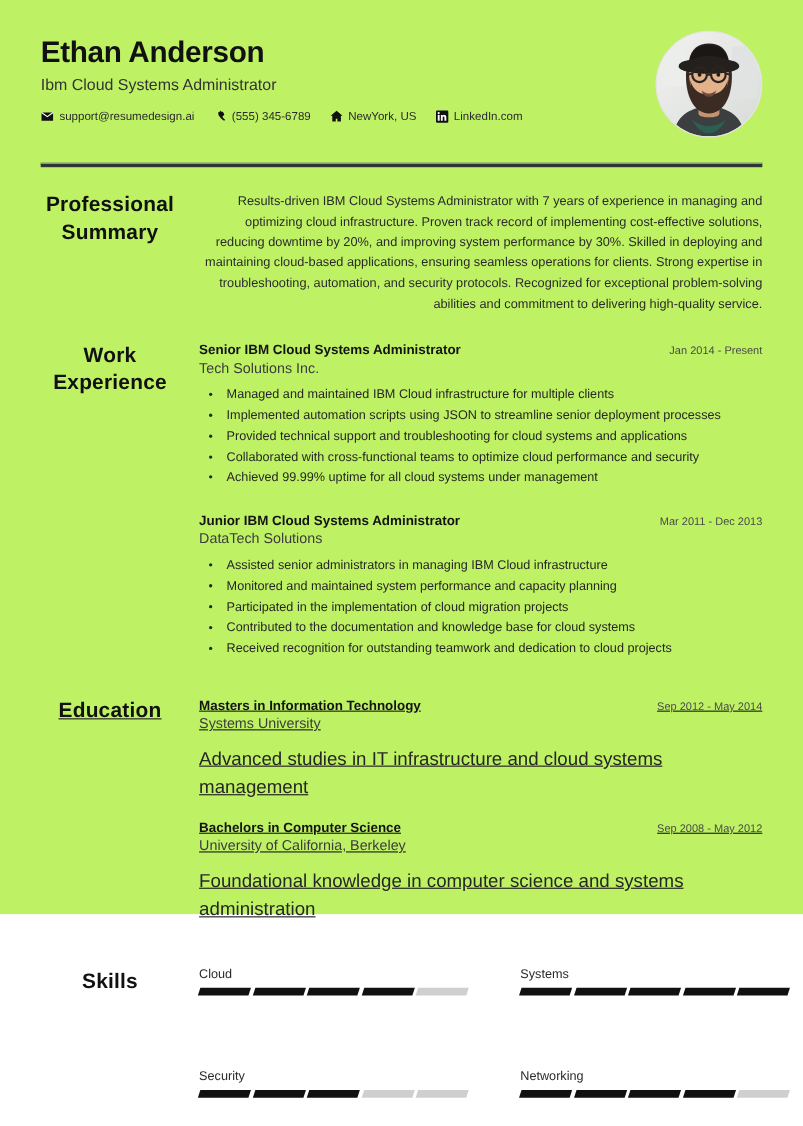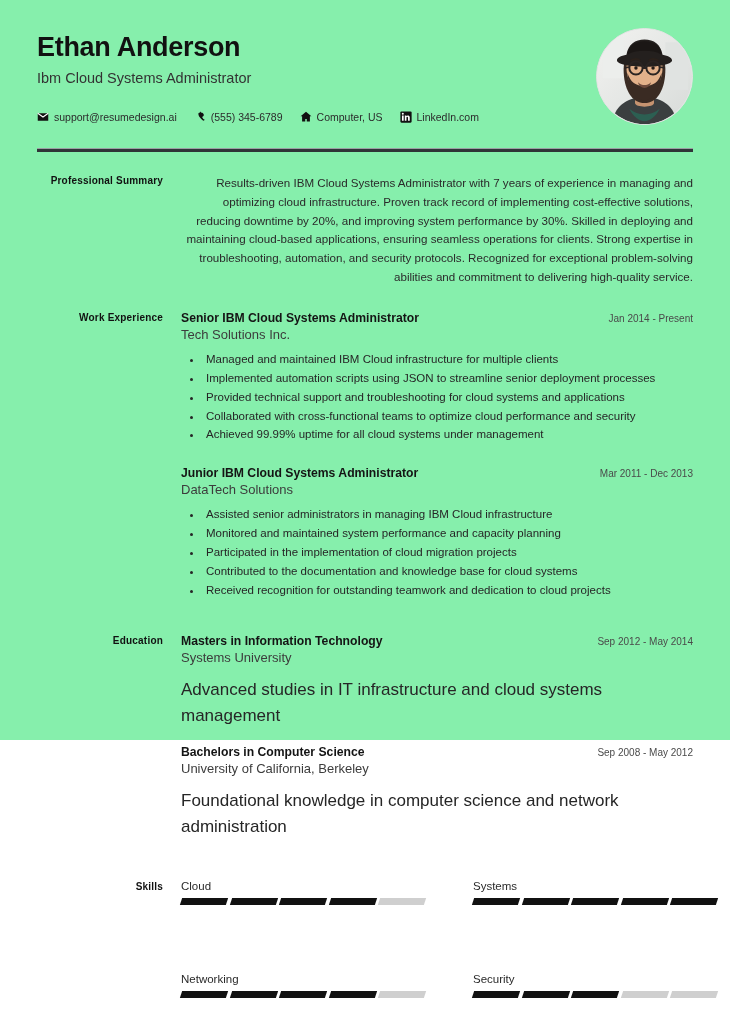--- a/index.html
+++ b/index.html
@@ -7,22 +7,22 @@
     width: 730px;
     height: 1024px;
     background: #ffffff;
     font-family: "Liberation Sans", sans-serif;
     color: #1a1a1a;
     overflow: hidden;
   }
   .page {
     position: relative;
     width: 730px;
-    height: 740px;
-    background: #86efac;
+    height: 831px;
+    background: #bef264;
     padding: 0;
   }
 
   
   .header {
     position: relative;
     padding: 32px 37px 0 37px;
     height: 140px;
   }
   .name {
@@ -35,21 +35,21 @@
   .job-title {
     font-size: 14.5px;
     color: #333333;
     margin-top: 7px;
     font-weight: 400;
   }
   .contact-row {
     display: flex;
     align-items: center;
     gap: 17px;
-    margin-top: 25px;
+    margin-top: 14px;
     font-size: 10.5px;
     color: #2b2b2b;
   }
   .contact-item {
     display: flex;
     align-items: center;
     gap: 5px;
     white-space: nowrap;
   }
   .contact-item .ico {
@@ -84,23 +84,23 @@
 
   
   .section {
     display: flex;
     padding: 0 37px;
     margin-top: 22px;
   }
   .sec-label {
     width: 144px;
     flex: 0 0 144px;
-    text-align: right;
+    text-align: center;
     padding-right: 18px;
-    font-size: 10px;
+    font-size: 19px;
     font-weight: bold;
     color: #111;
     line-height: 1.32;
     letter-spacing: 0.2px;
   }
   .sec-body {
     flex: 1 1 auto;
     min-width: 0;
   }
 
@@ -247,21 +247,21 @@
         </span>
         <span>(555) 345-6789</span>
       </div>
 
       <div class="contact-item">
         <span class="ico">
           <svg viewBox="0 0 16 16" width="12" height="12" fill="#111">
               <path d="M8 1L0.8 7h2V14h4.2v-3.4h2V14H13.2V7h2z"></path>
             </svg>
         </span>
-        <span>Computer, US</span>
+        <span>NewYork, US</span>
       </div>
 
       <div class="contact-item">
         <span class="ico">
           <svg viewBox="0 0 16 16" width="12" height="12">
               <rect x="0.5" y="0.5" width="15" height="15" rx="1.5" fill="#111"></rect>
               <rect x="2.6" y="6" width="2.3" height="7" fill="#fff"></rect>
               <circle cx="3.75" cy="3.7" r="1.35" fill="#fff"></circle>
               <path d="M6.4 6h2.2v1a2.4 2.4 0 0 1 4.4 1.4V13h-2.3V9.1c0-.8-.4-1.3-1.1-1.3s-1 .5-1 1.3V13H6.4z" fill="#fff"></path>
             </svg>
@@ -356,40 +356,40 @@
           <li>Monitored and maintained system performance and capacity planning</li>
           <li>Participated in the implementation of cloud migration projects</li>
           <li>Contributed to the documentation and knowledge base for cloud systems</li>
           <li>Received recognition for outstanding teamwork and dedication to cloud projects</li>
         </ul>
       </div>
 
     </div>
   </div>
 
-  <div class="section" style="margin-top:30px;">
+  <div class="section" style="margin-top:30px;text-decoration:underline;">
     <div class="sec-label">Education</div>
     <div class="sec-body">
 
       <div class="entry">
         <div class="entry-head">
           <div class="entry-title">Masters in Information Technology</div>
           <div class="entry-date">Sep 2012 - May 2014</div>
         </div>
         <div class="entry-org">Systems University</div>
         <div class="edu-desc">Advanced studies in IT infrastructure and cloud systems management</div>
       </div>
 
       <div class="entry" style="margin-top:17px;">
         <div class="entry-head">
           <div class="entry-title">Bachelors in Computer Science</div>
           <div class="entry-date">Sep 2008 - May 2012</div>
         </div>
         <div class="entry-org">University of California, Berkeley</div>
-        <div class="edu-desc">Foundational knowledge in computer science and network administration</div>
+        <div class="edu-desc">Foundational knowledge in computer science and systems administration</div>
       </div>
 
     </div>
   </div>
 
   <div class="section" style="margin-top:37px;">
     <div class="sec-label">Skills</div>
     <div class="sec-body">
       <div class="skills-grid" id="skills-grid">
           <div class="skill">
@@ -406,36 +406,36 @@
             <div class="skill-name">Systems</div>
             <div class="bar">
               <div class="seg on"></div>
               <div class="seg on"></div>
               <div class="seg on"></div>
               <div class="seg on"></div>
               <div class="seg on"></div>
             </div>
           </div>
           <div class="skill">
+            <div class="skill-name">Security</div>
+            <div class="bar">
+              <div class="seg on"></div>
+              <div class="seg on"></div>
+              <div class="seg on"></div>
+              <div class="seg"></div>
+              <div class="seg"></div>
+            </div>
+          </div>
+          <div class="skill">
             <div class="skill-name">Networking</div>
             <div class="bar">
               <div class="seg on"></div>
               <div class="seg on"></div>
               <div class="seg on"></div>
               <div class="seg on"></div>
-              <div class="seg"></div>
-            </div>
-          </div>
-          <div class="skill">
-            <div class="skill-name">Security</div>
-            <div class="bar">
-              <div class="seg on"></div>
-              <div class="seg on"></div>
-              <div class="seg on"></div>
-              <div class="seg"></div>
               <div class="seg"></div>
             </div>
           </div>
           <div class="skill">
             <div class="skill-name">Linux</div>
             <div class="bar">
               <div class="seg on"></div>
               <div class="seg on"></div>
               <div class="seg on"></div>
               <div class="seg on"></div>

